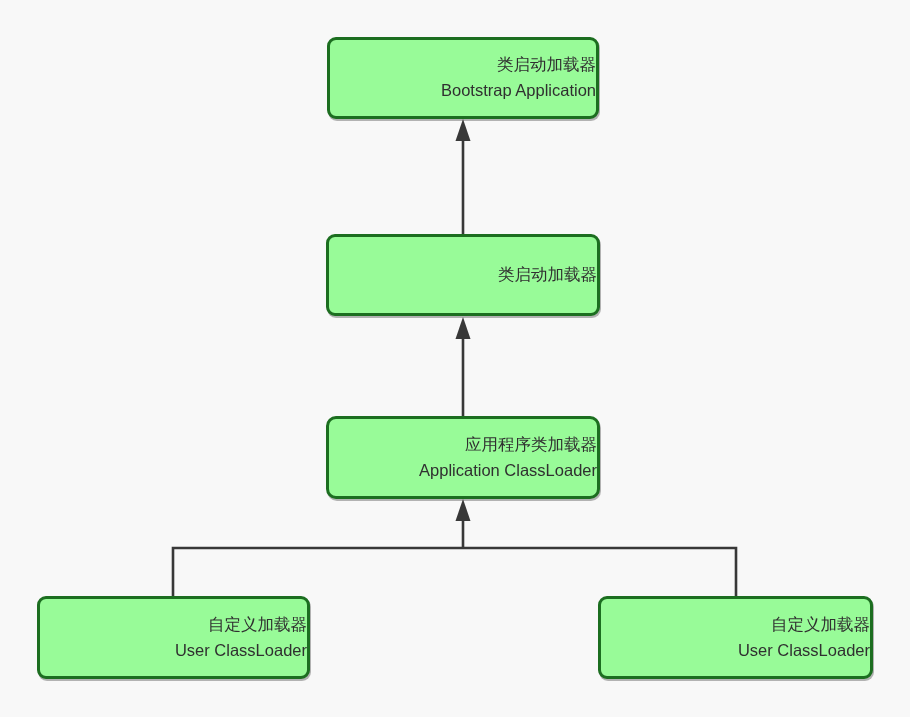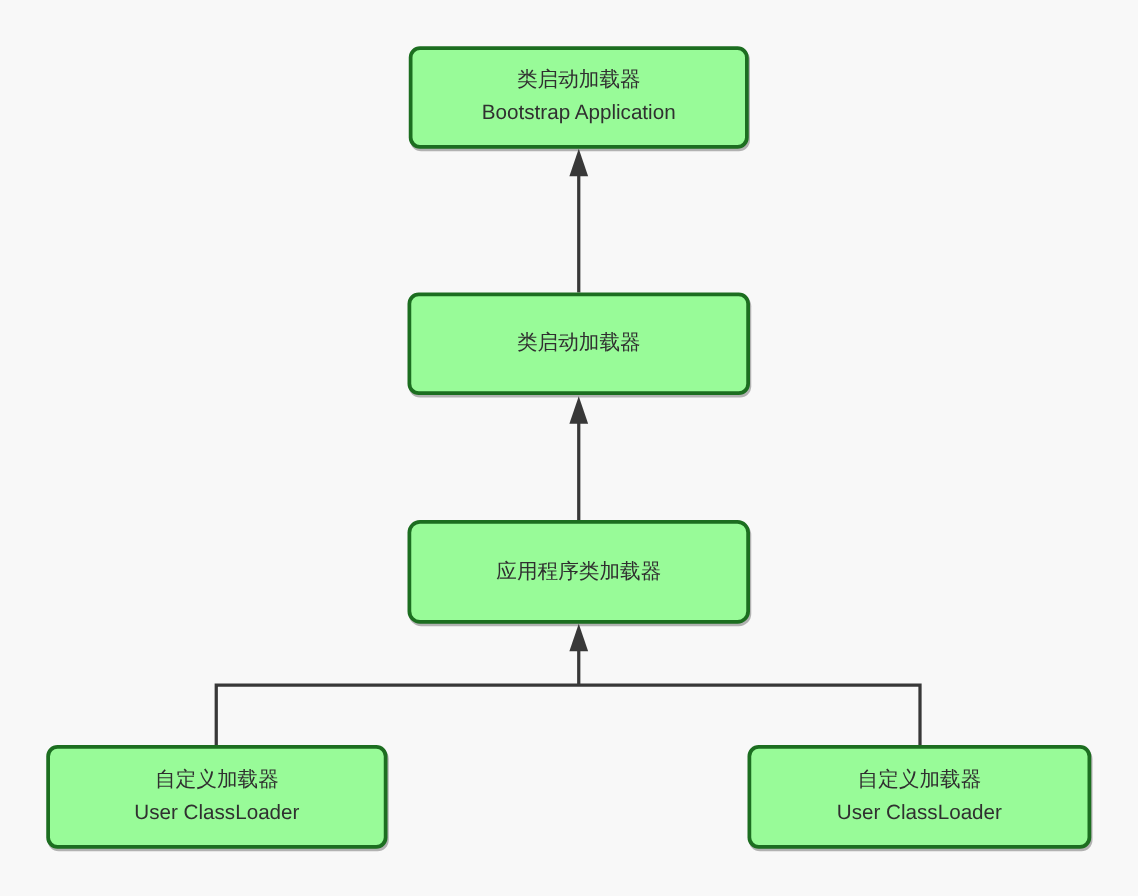--- a/index.html
+++ b/index.html
@@ -35,21 +35,21 @@
     stroke: none;
   }
   .node {
     position: absolute;
     background: var(--node_fill);
     border: 3px solid var(--node_border);
     border-radius: 9px;
     box-shadow: 1px 2px 0 rgba(50,50,50,0.35);
     display: flex;
     flex-direction: column;
-    align-items: center;
+    align-items: flex-end;
     justify-content: center;
     text-align: center;
     color: var(--text_color);
     font-size: 16.5px;
     line-height: 1.55;
   }
   .node-bootstrap   { left: 327px; top: 37px;  width: 272px; height: 82px; }
   .node-extension   { left: 326px; top: 234px; width: 274px; height: 82px; }
   .node-application { left: 326px; top: 416px; width: 274px; height: 83px; border-radius: 10px; }
   .node-user-left   { left: 37px;  top: 596px; width: 273px; height: 83px; }
@@ -83,20 +83,21 @@
     <div>类启动加载器</div>
     <div>Bootstrap Application</div>
   </div>
 
   <div class="node node-extension">
     <div>类启动加载器</div>
   </div>
 
   <div class="node node-application">
     <div>应用程序类加载器</div>
+    <div>Application ClassLoader</div>
   </div>
 
   <div class="node node-user-left">
     <div>自定义加载器</div>
     <div>User ClassLoader</div>
   </div>
 
   <div class="node node-user-right">
     <div>自定义加载器</div>
     <div>User ClassLoader</div>

